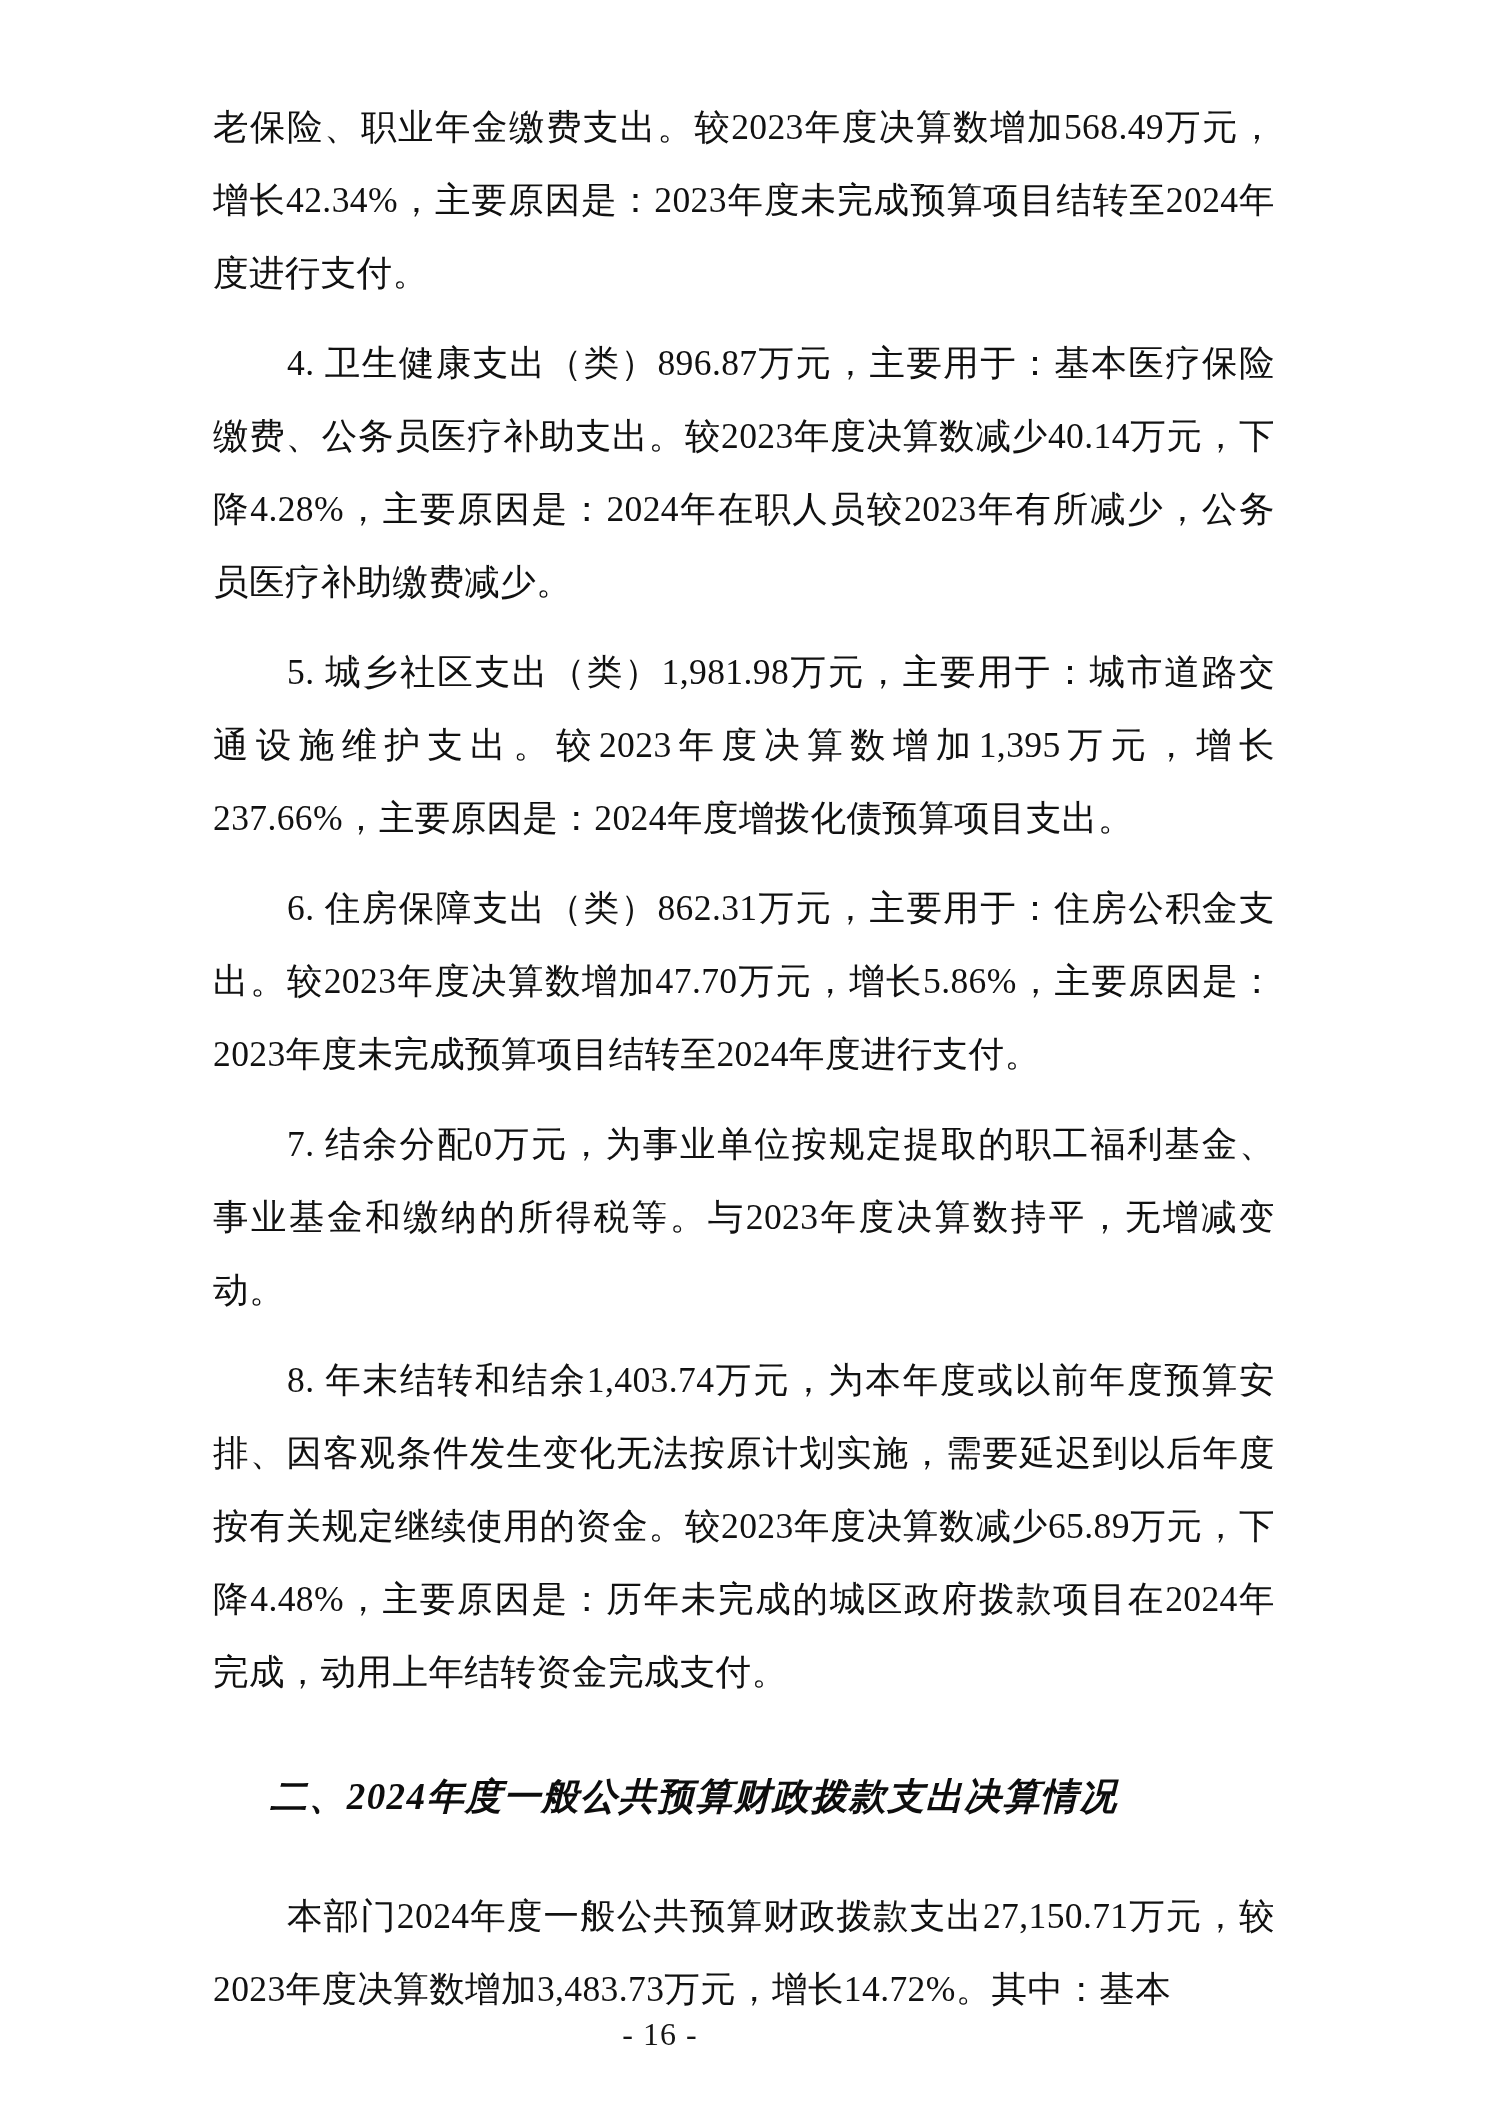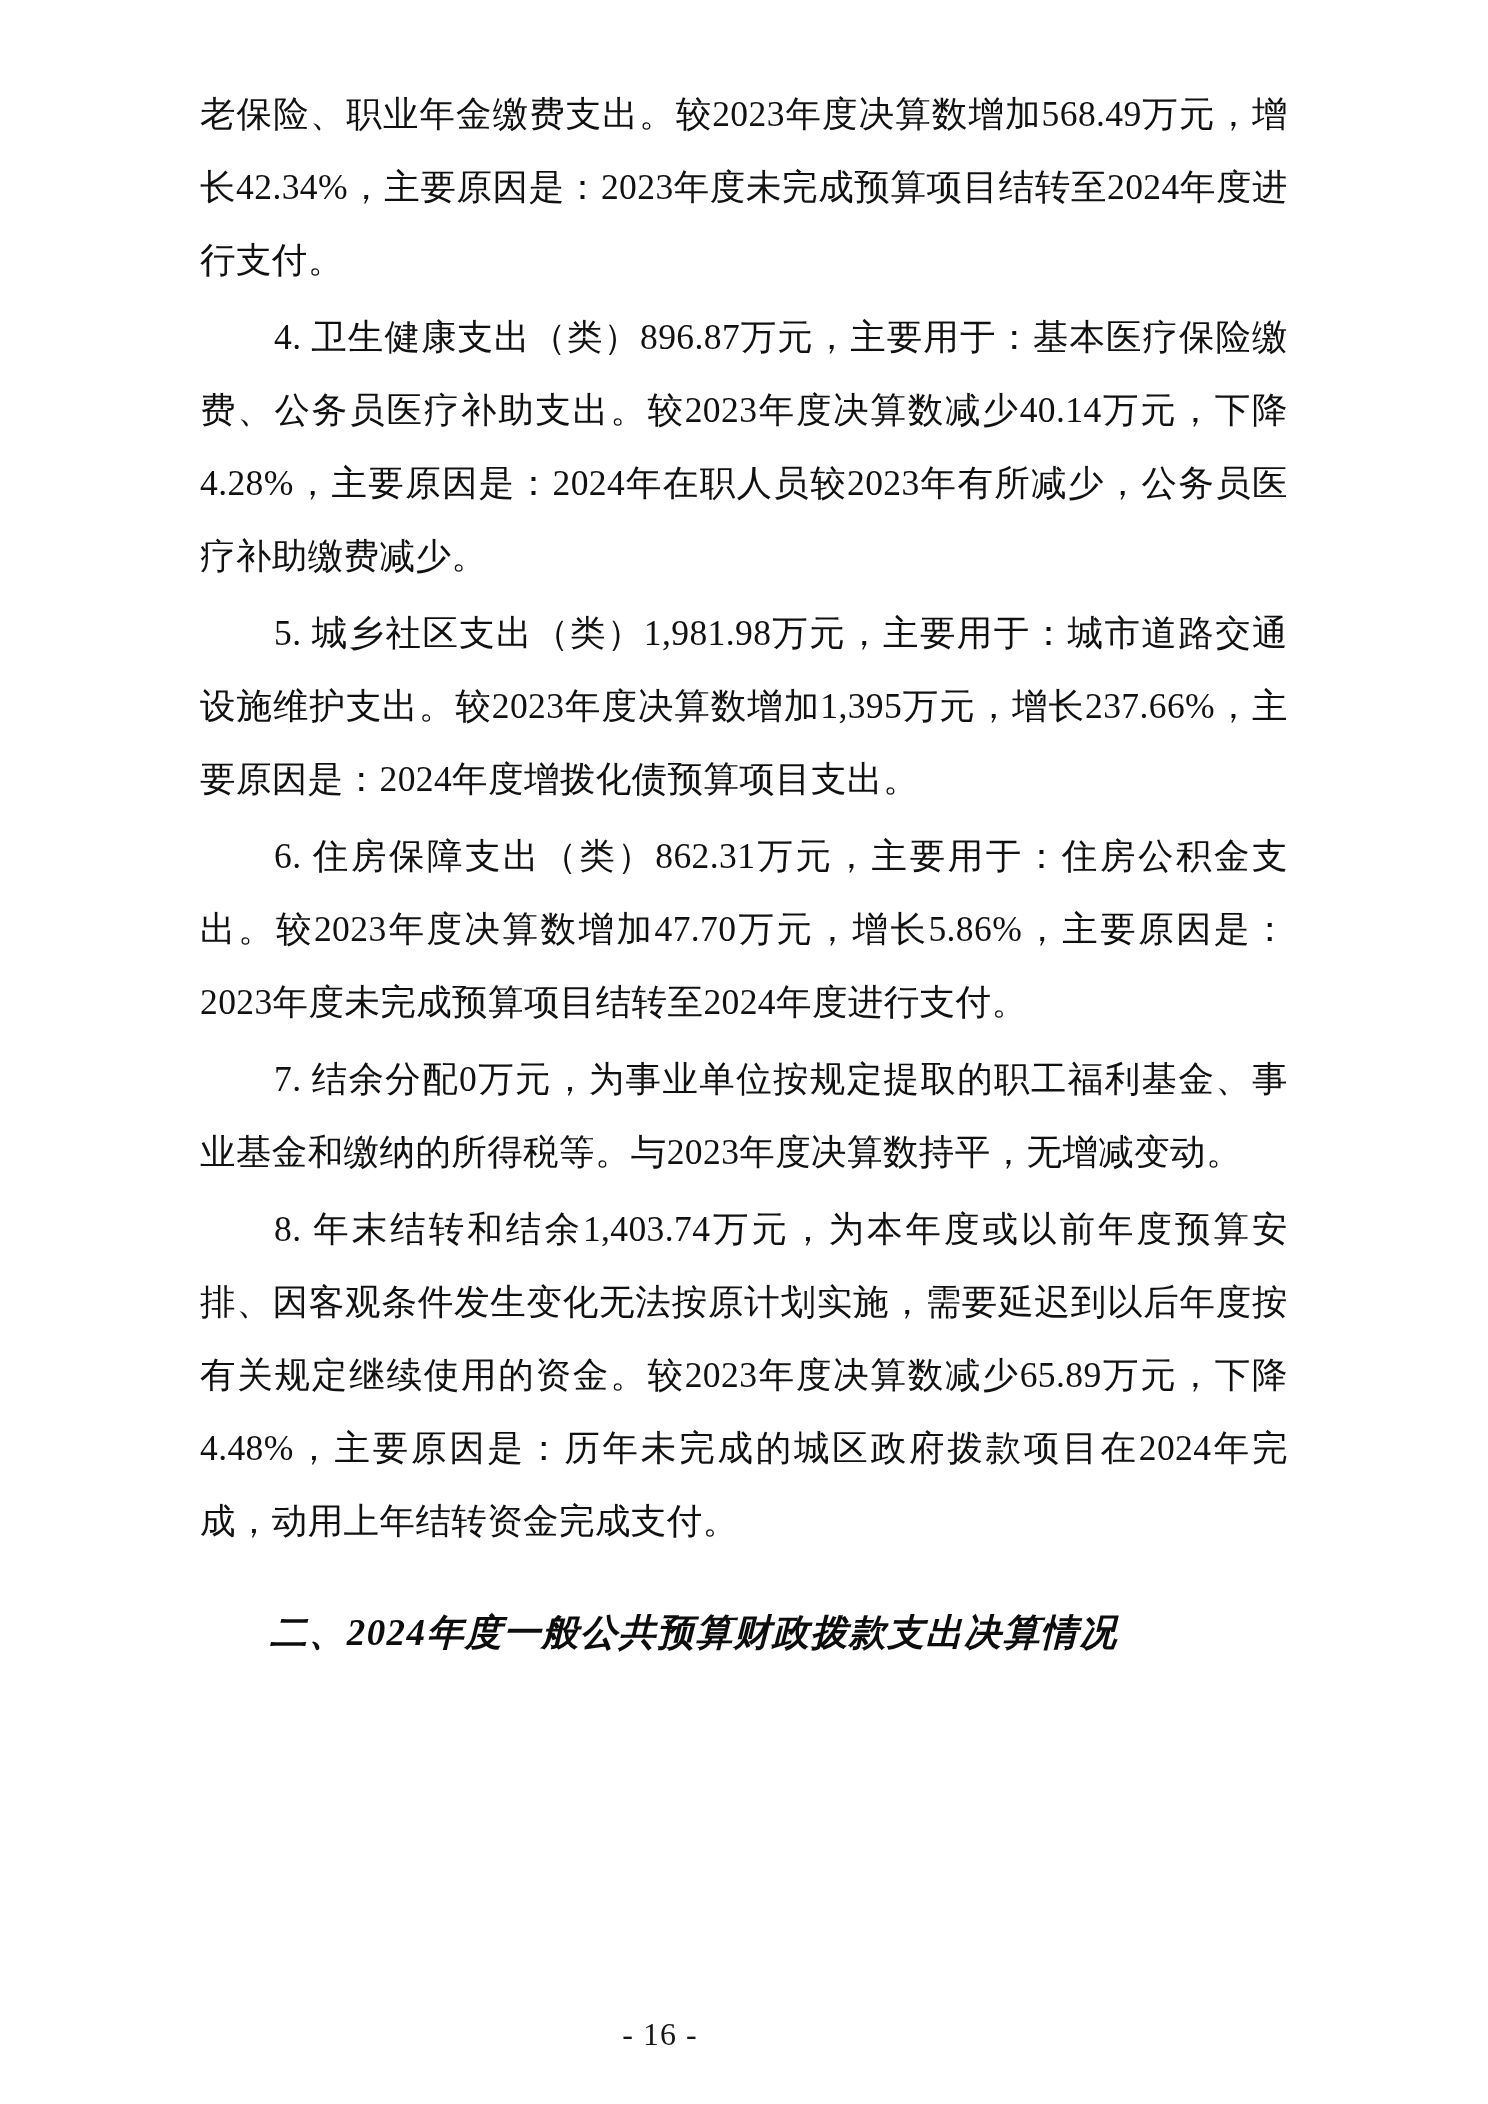--- a/index.html
+++ b/index.html
@@ -22,21 +22,21 @@
     left: 196px;
     top: 74px;
     width: 1096px;
   }
   .para {
     font-size: 35.5px;
     line-height: 73px;
     letter-spacing: 0.4px;
     text-align: justify;
     text-justify: inter-ideograph;
-    margin: 4px;
+    margin: 17px;
     text-indent: 74px;
     font-weight: 500;
   }
   .para.noindent {
     text-indent: 0;
   }
   .section-title {
     font-size: 37px;
     line-height: 73px;
     letter-spacing: 1.4px;
@@ -83,18 +83,19 @@
     <p class="para">7. 结余分配0万元，为事业单位按规定提取的职工福利基金、事业基金和缴纳的所得税等。与2023年度决算数持平，无增减变动。</p>
 
     <p class="para">8. 年末结转和结余1,403.74万元，为本年度或以前年度预算安排、因客观条件发生变化无法按原计划实施，需要延迟到以后年度按有关规定继续使用的资金。较2023年度决算数减少65.89万元，下降4.48%，主要原因是：历年未完成的城区政府拨款项目在2024年完成，动用上年结转资金完成支付。</p>
 
     <div class="spacer-mid"></div>
 
     <h2 class="section-title">二、2024年度一般公共预算财政拨款支出决算情况</h2>
 
     <div class="spacer-small"></div>
 
+    <p class="para">本部门2024年度一般公共预算财政拨款支出27,150.71万元，较2023年度决算数增加3,483.73万元，增长14.72%。其中：基本</p>
 
   </div>
 
   <div class="footer">- 16 -</div>
 
 </div>
 
 </body></html>

